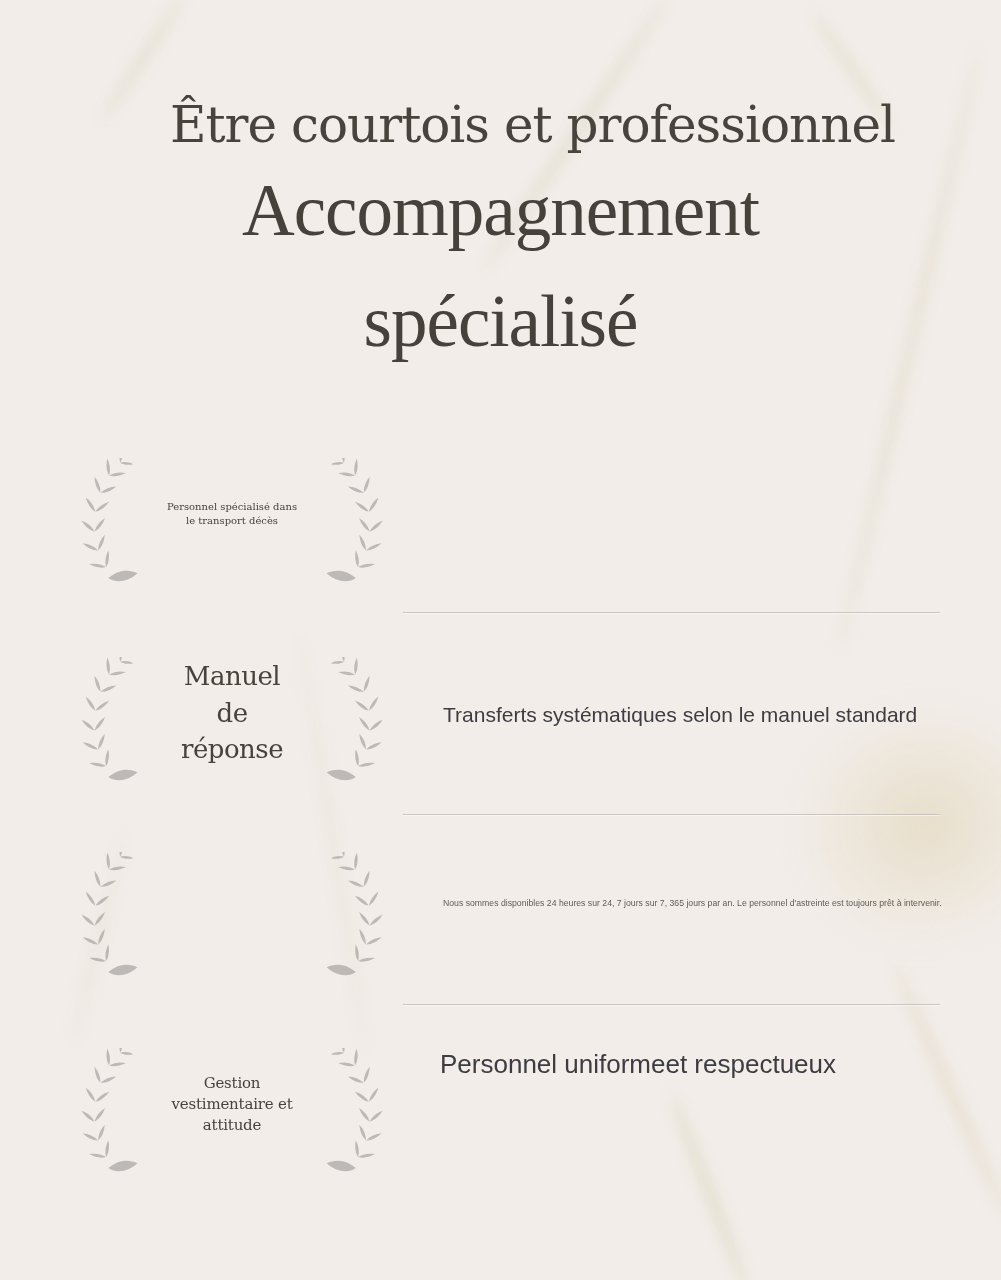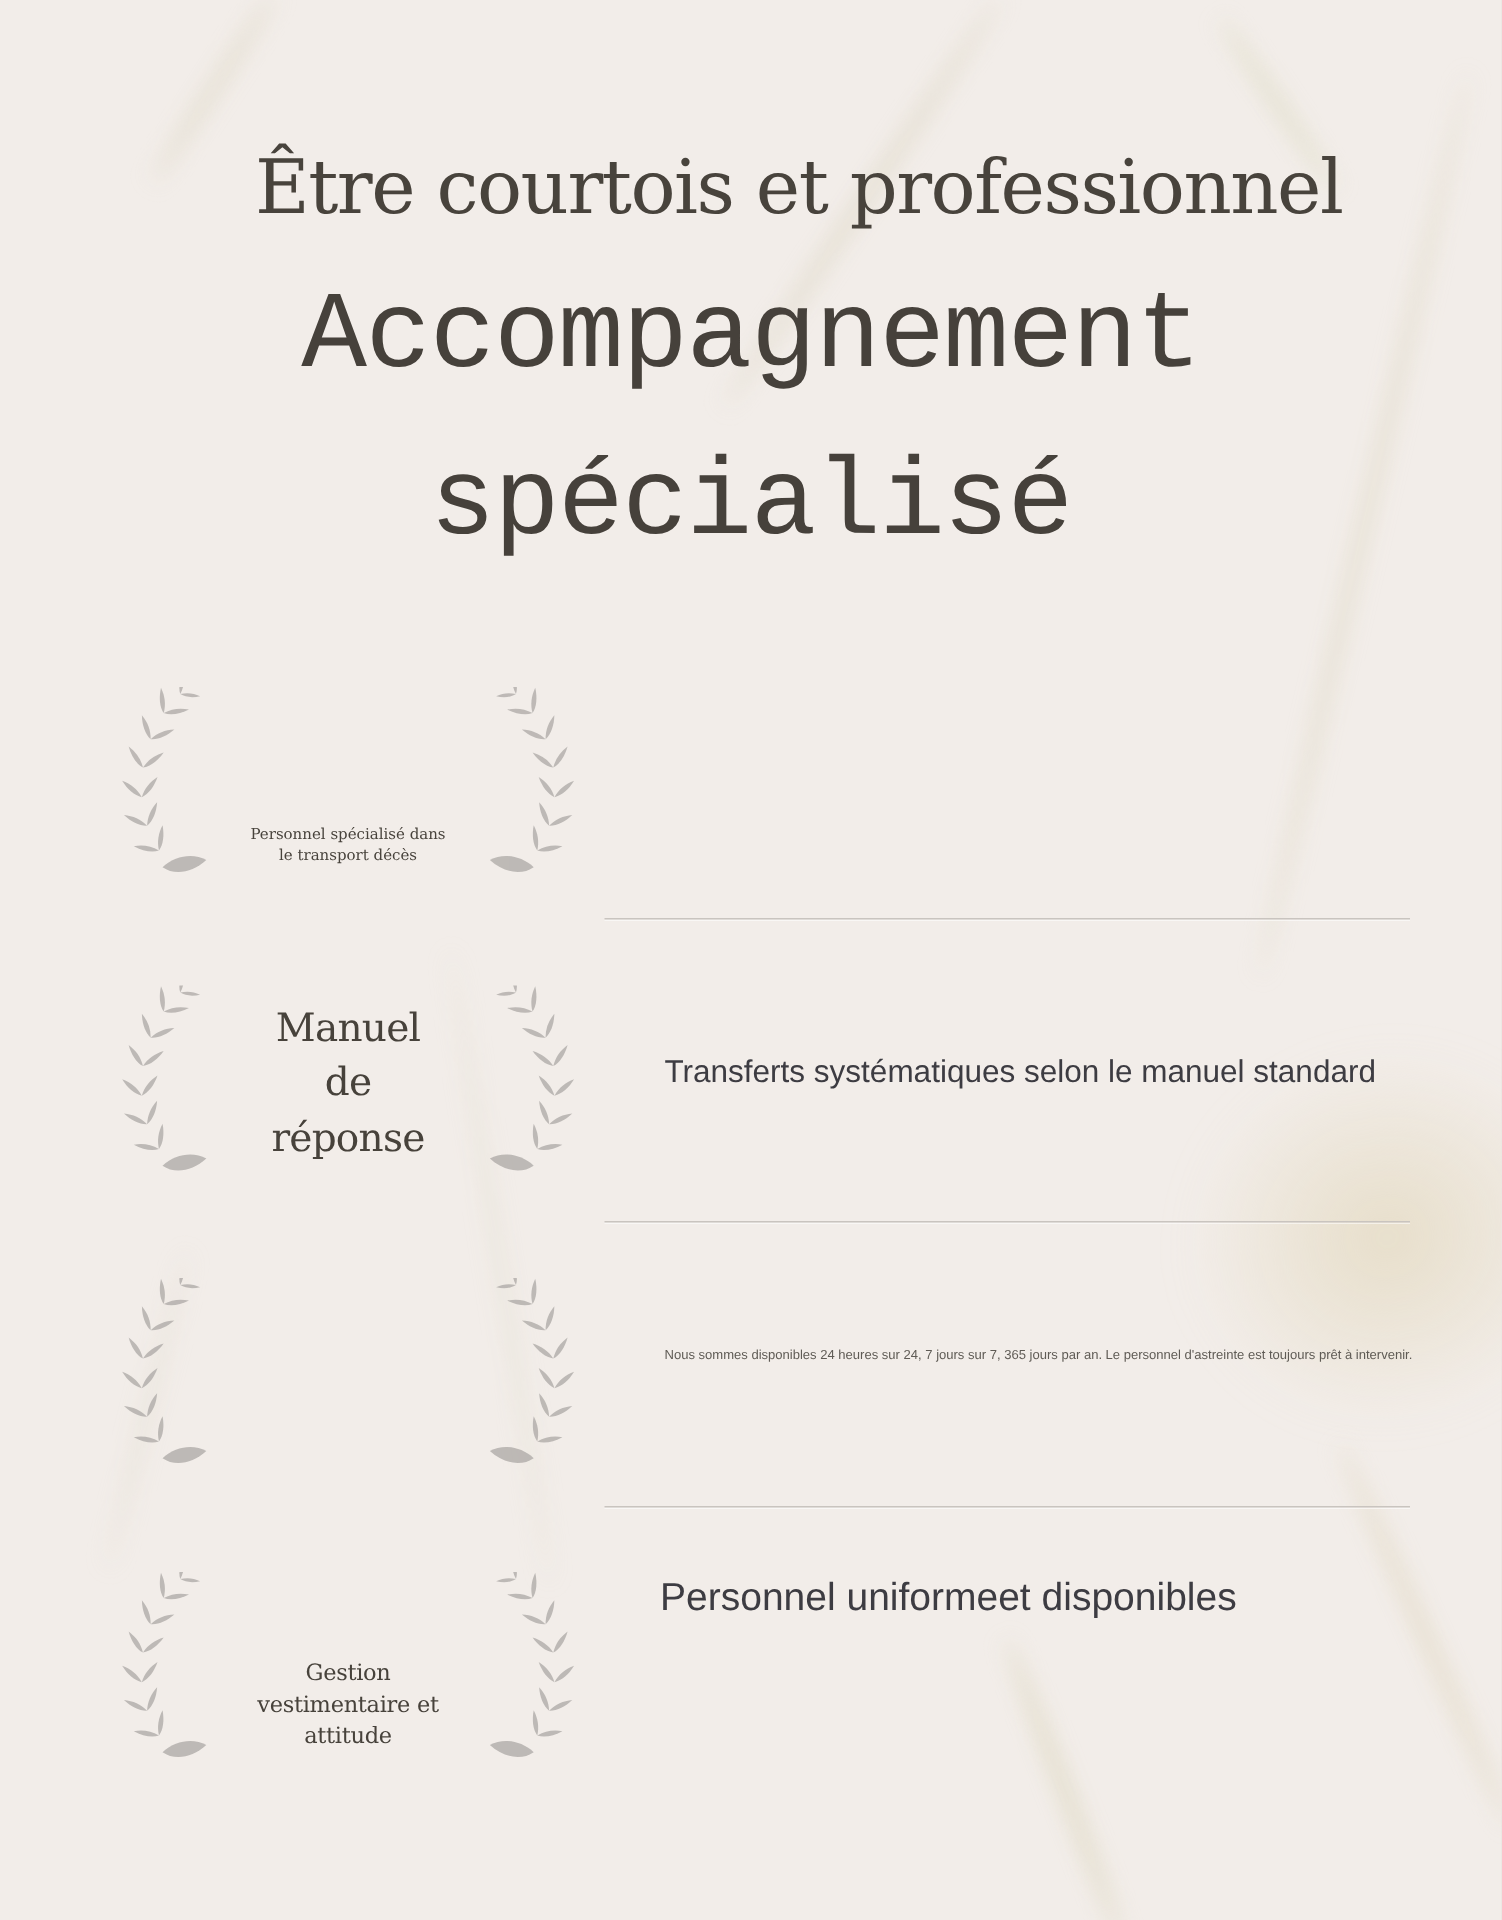--- a/index.html
+++ b/index.html
@@ -26,31 +26,31 @@
   
   .subtitle{
     position:absolute;top:96px;left:0;width:100%;
     text-align:center;white-space:nowrap;
     font-family:"DejaVu Serif", serif;
     font-size:50px;letter-spacing:-1px;
     color:#48433c;
     padding-left:32px;
   }
   .title{
-    position:absolute;top:170px;left:50%;transform:translateX(-50%);
+    position:absolute;top:156px;left:50%;transform:translateX(-50%);
     width:720px;text-align:center;
-    font-family:Liberation Mono, monospace;
+    font-family:Liberation Serif, serif;
     font-size:73px;line-height:1.52;letter-spacing:-1px;
     color:#46413b;font-weight:400;
   }
 
   
   .badge{
     position:absolute;left:72px;width:320px;height:128px;
-    display:flex;align-items:flex-end;justify-content:space-between;gap:24px;
+    display:flex;align-items:center;justify-content:space-between;gap:24px;
   }
   .badge .branch{height:128px;width:auto;flex:0 0 auto;}
   .badge .branch.right{transform:scaleX(-1);}
   .badge .label-wrap{
     flex:1 1 auto;display:flex;align-items:center;justify-content:center;
     padding:0 2px;
   }
   .badge .label{
     font-family:"DejaVu Serif", serif;color:#47423b;text-align:center;
     transform:translateY(-8px);line-height:1.4;
@@ -159,15 +159,15 @@
     <svg class="branch left" viewBox="0 0 85 162">
         <use href="#laurelbranch"></use>
       </svg>
     <div class="label-wrap">
         <div class="label">Gestion vestimentaire et attitude</div>
       </div>
     <svg class="branch right" viewBox="0 0 85 162">
         <use href="#laurelbranch"></use>
       </svg>
   </div>
-  <div class="r-heading rh4">Personnel uniformeet disponibles</div>
+  <div class="r-heading rh4">Personnel uniformeet respectueux</div>
 
 </div>
 
 </body></html>

